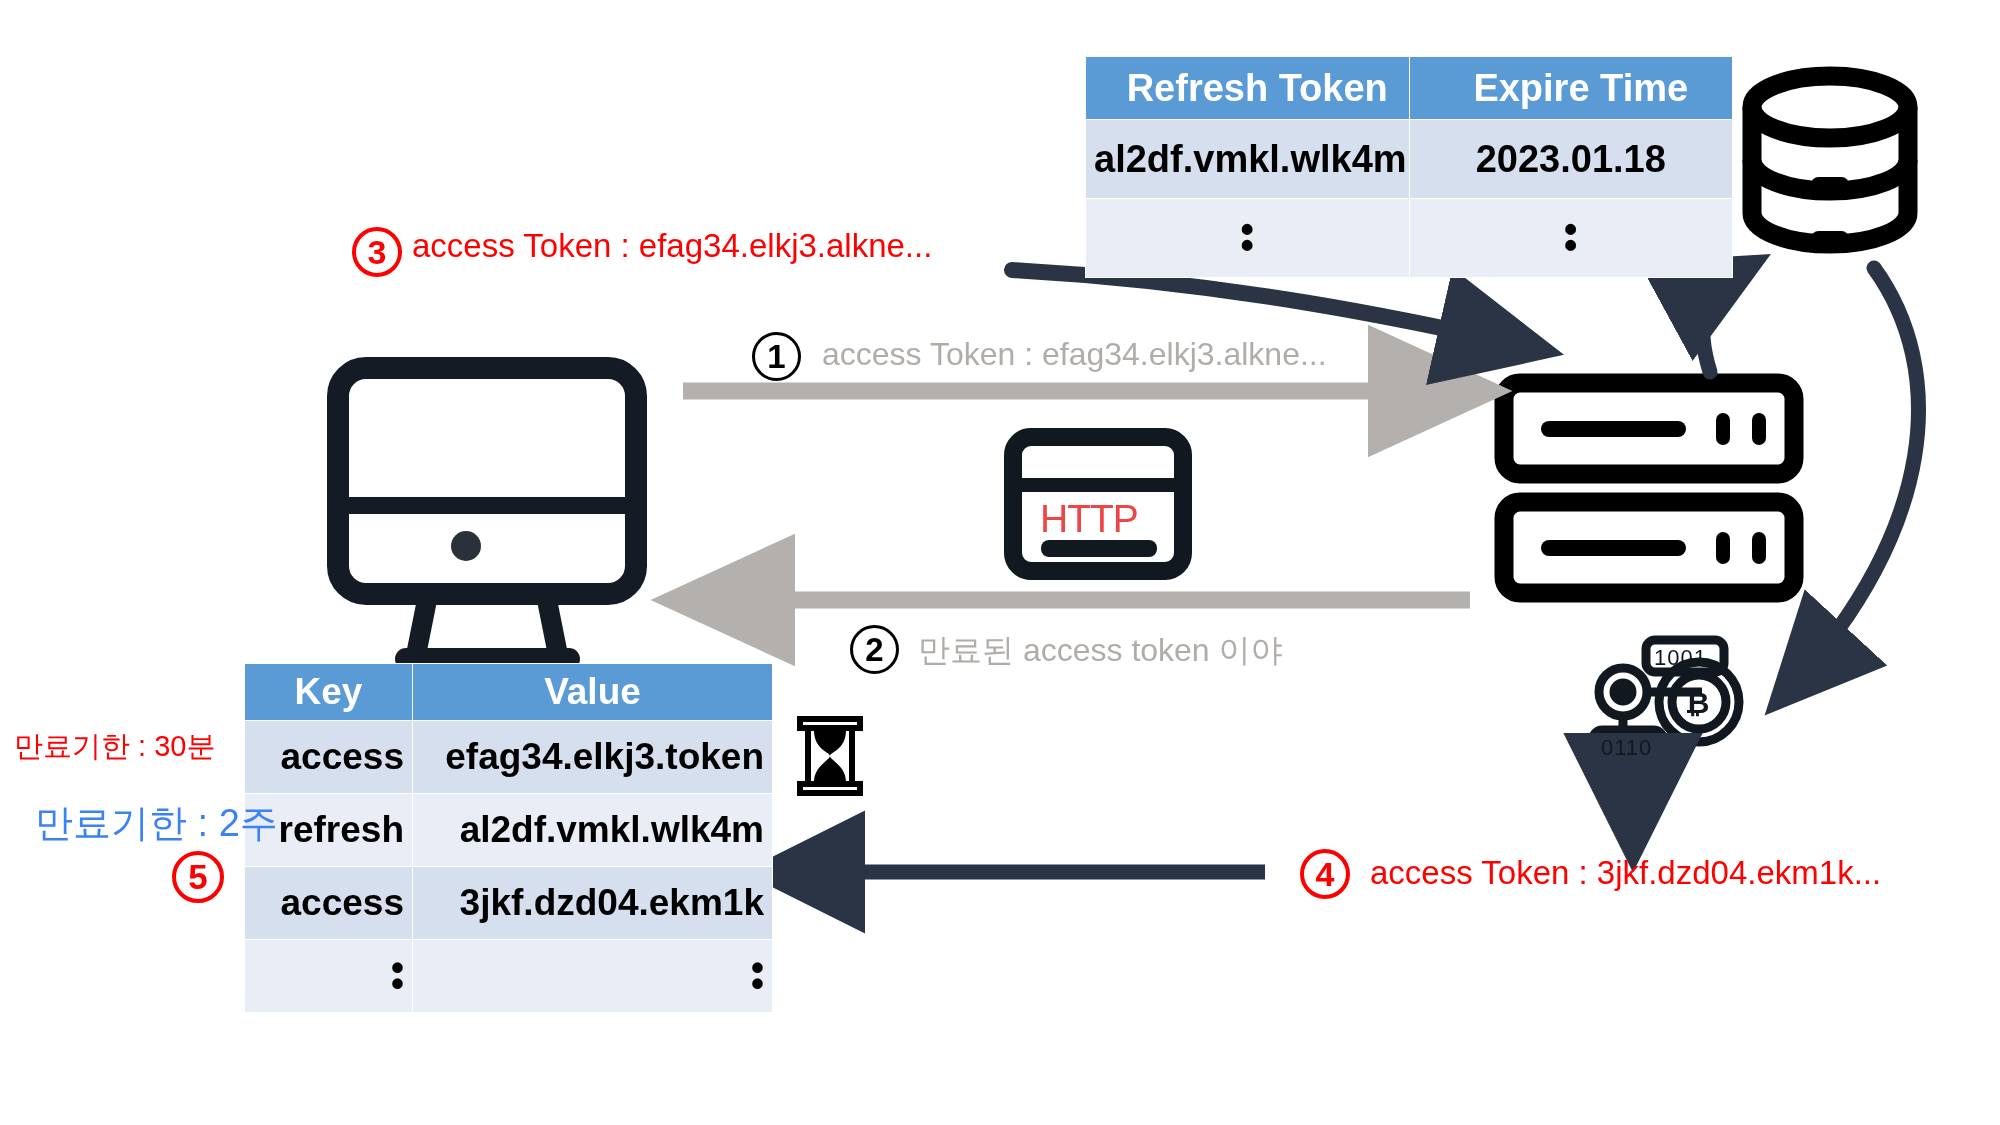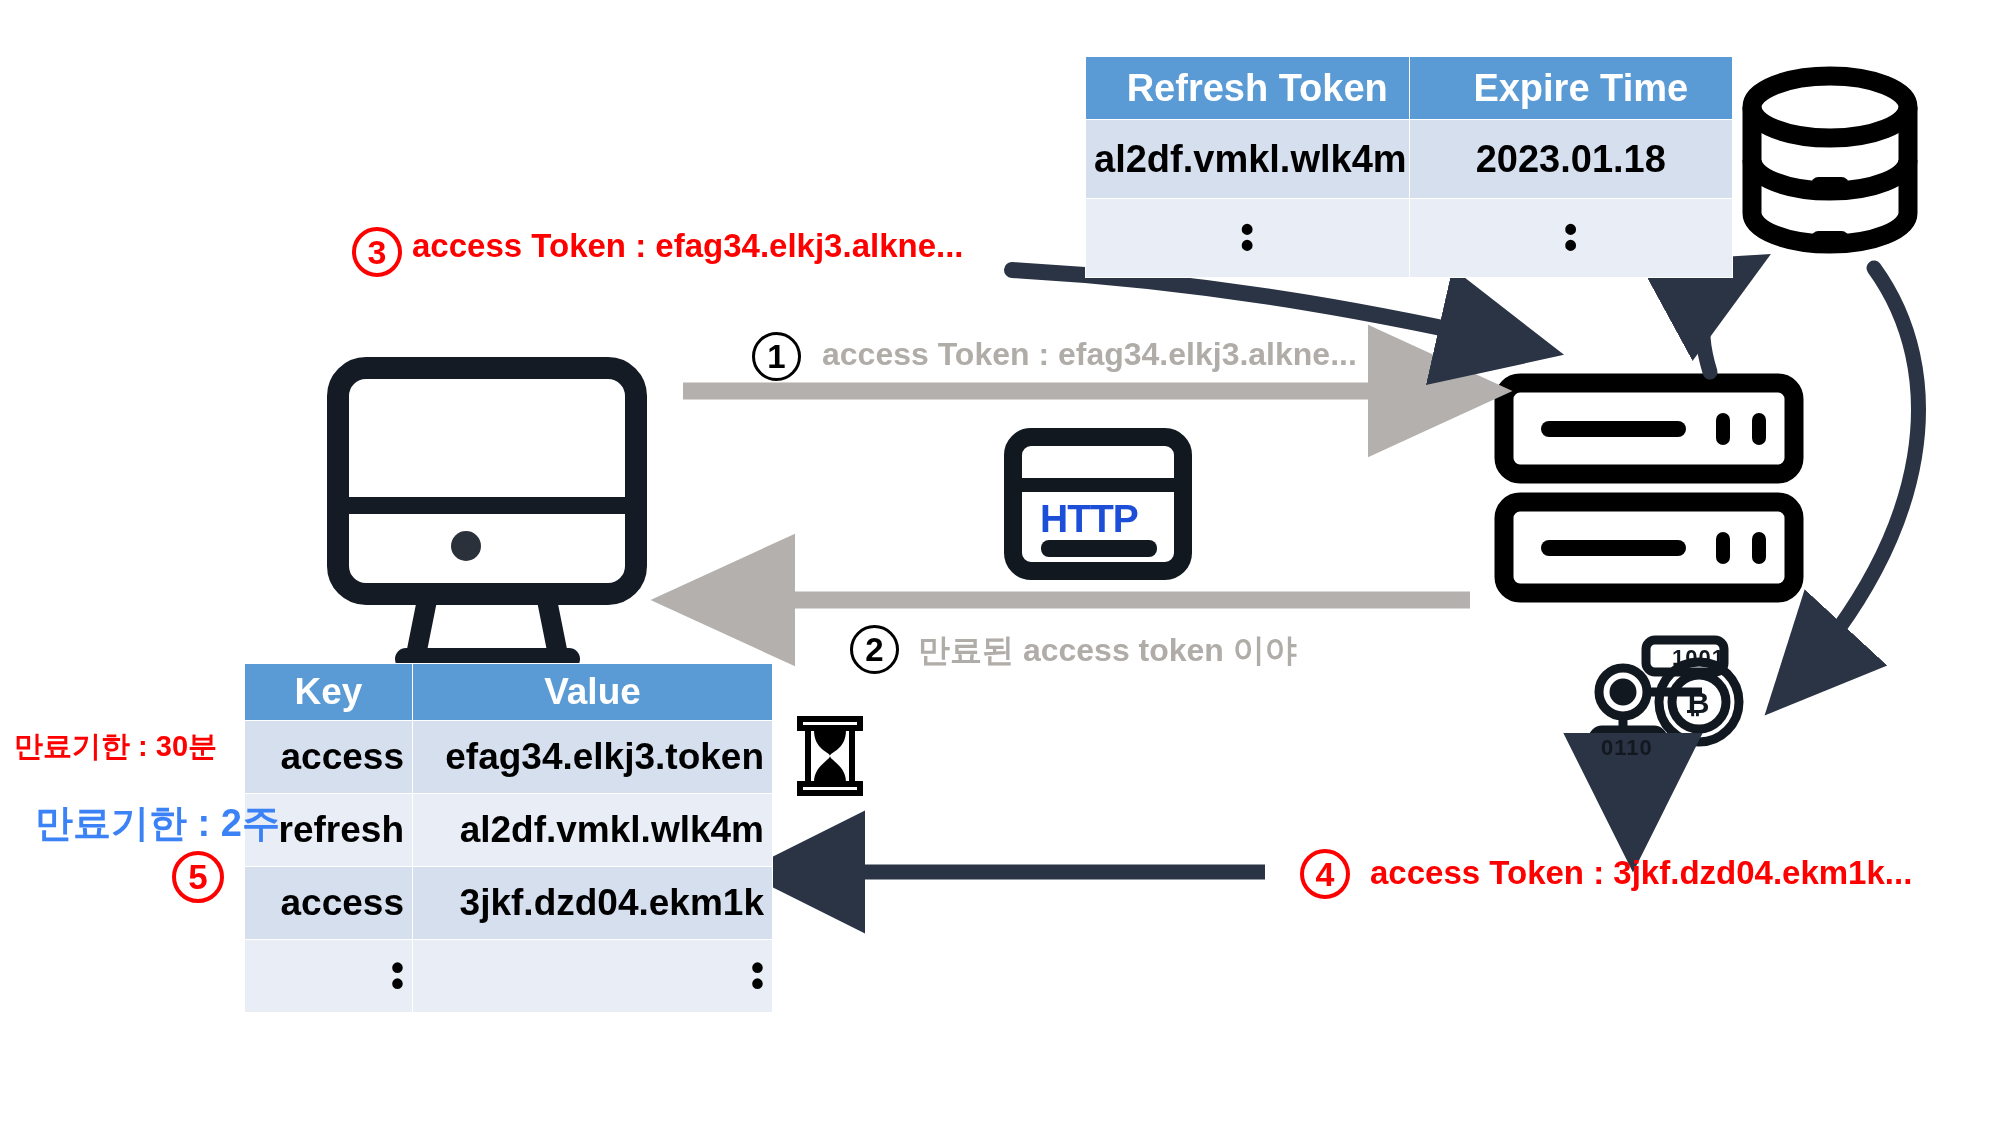--- a/index.html
+++ b/index.html
@@ -58,21 +58,21 @@
 
   
   #kv-table { left: 244px; top: 663px; width: 528px; }
   #kv-table th { height: 56px; font-size: 37px; }
   #kv-table td { height: 56px; font-size: 37px; text-align: right; }
 
   
   .lbl {
     position: absolute;
     white-space: nowrap;
-    font-weight: bold;
+    font-weight: normal;
   }
   .step-circle {
     position: absolute;
     border-radius: 50%;
     display: flex;
     align-items: center;
     justify-content: center;
     font-weight: bold;
     box-sizing: border-box;
   }
@@ -244,18 +244,18 @@
   <div class="lbl" style="left:918px; top:629px; font-size:32px; color:#b0aca8;">만료된 access token 이야</div>
 
   <div class="step-circle step-red" style="left:1300px; top:849px; width:50px; height:50px; font-size:34px;">4</div>
   <div class="lbl redtxt" style="left:1370px; top:854px; font-size:33px;">access Token : 3jkf.dzd04.ekm1k...</div>
 
   <div class="step-circle step-red" style="left:172px; top:851px; width:52px; height:52px; font-size:35px;">5</div>
 
   <div class="lbl redtxt" style="left:14px; top:727px; font-size:29px;">만료기한 : 30분</div>
   <div class="lbl" style="left:14px; top:798px; font-size:38px; color:#3b82f6;margin-left:21px;">만료기한 : 2주</div>
 
-  <div class="lbl" style="left:1040px; top:497px; font-size:39px; color:#1d4ed8; letter-spacing:-1px;">HTTP</div>
-
-  <div class="lbl" style="left:1654px; top:645px; font-size:22px; color:#111820; letter-spacing:1px;margin-left:18px;">1001</div>
+  <div class="lbl" style="left:1040px; top:497px; font-size:39px; color:#ef4444; letter-spacing:-1px;">HTTP</div>
+
+  <div class="lbl" style="left:1654px; top:645px; font-size:22px; color:#111820; letter-spacing:1px;">1001</div>
   <div class="lbl" style="left:1601px; top:735px; font-size:22px; color:#111820; letter-spacing:1px;">0110</div>
 
 </div>
 
 </body></html>

